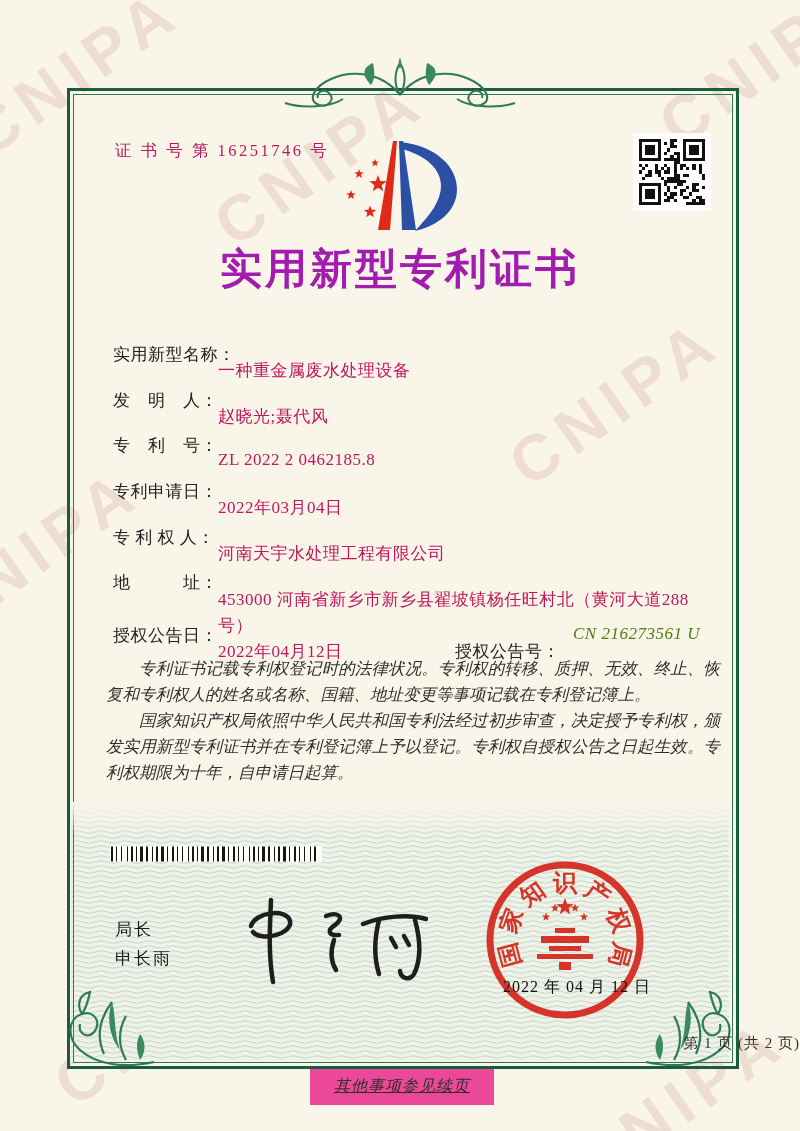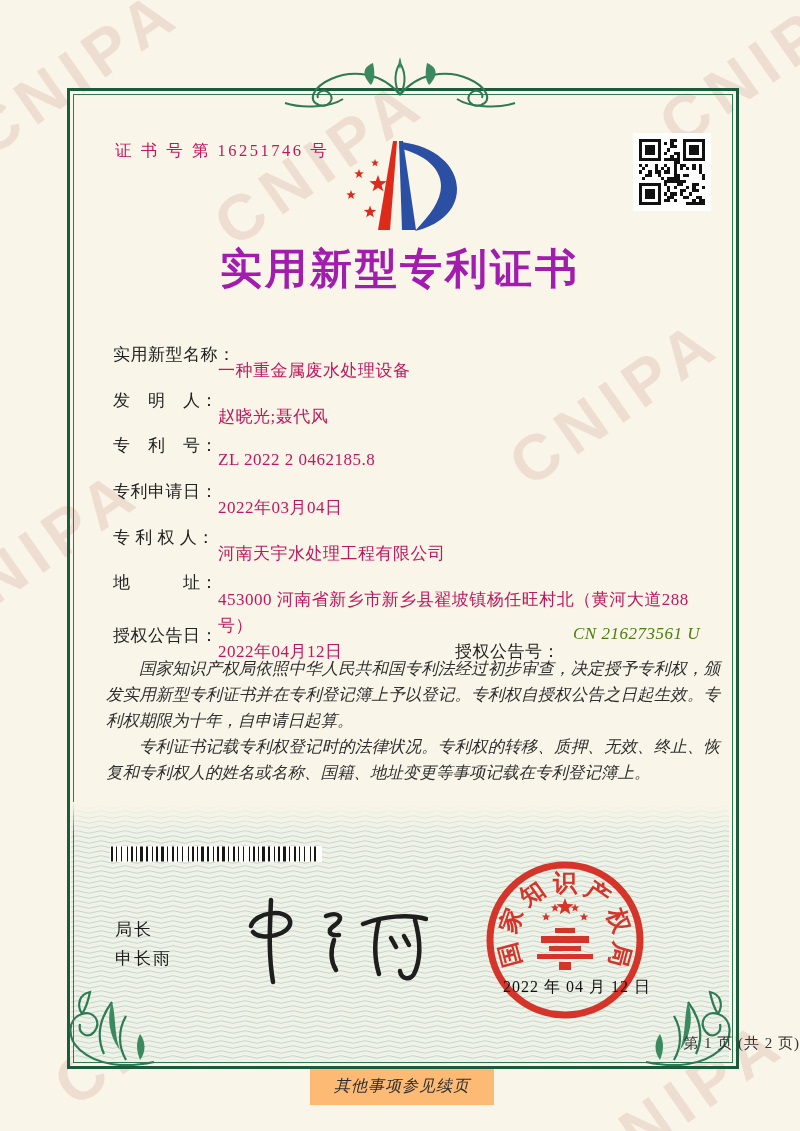--- a/index.html
+++ b/index.html
@@ -81,23 +81,24 @@
     position:absolute;left:503px;top:977px;
     font-size:16px;letter-spacing:1px;color:#111;
     z-index:5;
   }
   .page-number{
     position:absolute;left:0;top:1034px;width:800px;text-align:right;
     font-size:15px;letter-spacing:1px;color:#333;z-index:4;
   }
   .continuation{
     position:absolute;left:310px;top:1069px;width:180px;height:22px;
-    background:#fdba74;padding:7px 2px;
+    background:#ec4899;padding:7px 2px;
     text-align:center;font-size:16px;font-style:italic;letter-spacing:1px;color:#2e2e2e;
     z-index:4;
+    text-decoration:underline;
   }
   .flourish{position:absolute;z-index:3;}
   .fl-top{left:283px;top:55px;width:234px;height:58px;}
   .fl-bl{left:46px;top:990px;width:110px;height:86px;}
   .fl-br{left:644px;top:990px;width:110px;height:86px;transform:scaleX(-1);}
 </style>
 </head>
 <body>
 
 <div class="page">
@@ -458,22 +459,22 @@
     <span class="fvalue wrap">453000 河南省新乡市新乡县翟坡镇杨任旺村北（黄河大道288号）</span>
   </div>
   <div class="field-row" style="top:624px">
     <span class="flabel">授权公告日：</span>
     <span class="fvalue">2022年04月12日</span>
     <span class="flabel2">授权公告号：</span>
     <span class="fvalue2">CN 216273561 U</span>
   </div>
 
   <div class="paras">
+    <p>专利证书记载专利权登记时的法律状况。专利权的转移、质押、无效、终止、恢复和专利权人的姓名或名称、国籍、地址变更等事项记载在专利登记簿上。</p>
     <p>国家知识产权局依照中华人民共和国专利法经过初步审查，决定授予专利权，颁发实用新型专利证书并在专利登记簿上予以登记。专利权自授权公告之日起生效。专利权期限为十年，自申请日起算。</p>
-    <p>专利证书记载专利权登记时的法律状况。专利权的转移、质押、无效、终止、恢复和专利权人的姓名或名称、国籍、地址变更等事项记载在专利登记簿上。</p>
   </div>
 
   <svg class="barcode" id="barcode-svg" viewBox="0 0 212 16" preserveAspectRatio="none">
     <rect x="0" y="0" width="212" height="16" fill="#fdfdfb"></rect>
   <rect x="1" y="0.5" width="2" height="15" fill="#161616"></rect>
       <rect x="6" y="0.5" width="1" height="15" fill="#161616"></rect>
       <rect x="11" y="0.5" width="1" height="15" fill="#161616"></rect>
       <rect x="17" y="0.5" width="1" height="15" fill="#161616"></rect>
       <rect x="21" y="0.5" width="2" height="15" fill="#161616"></rect>
       <rect x="26" y="0.5" width="1" height="15" fill="#161616"></rect>

